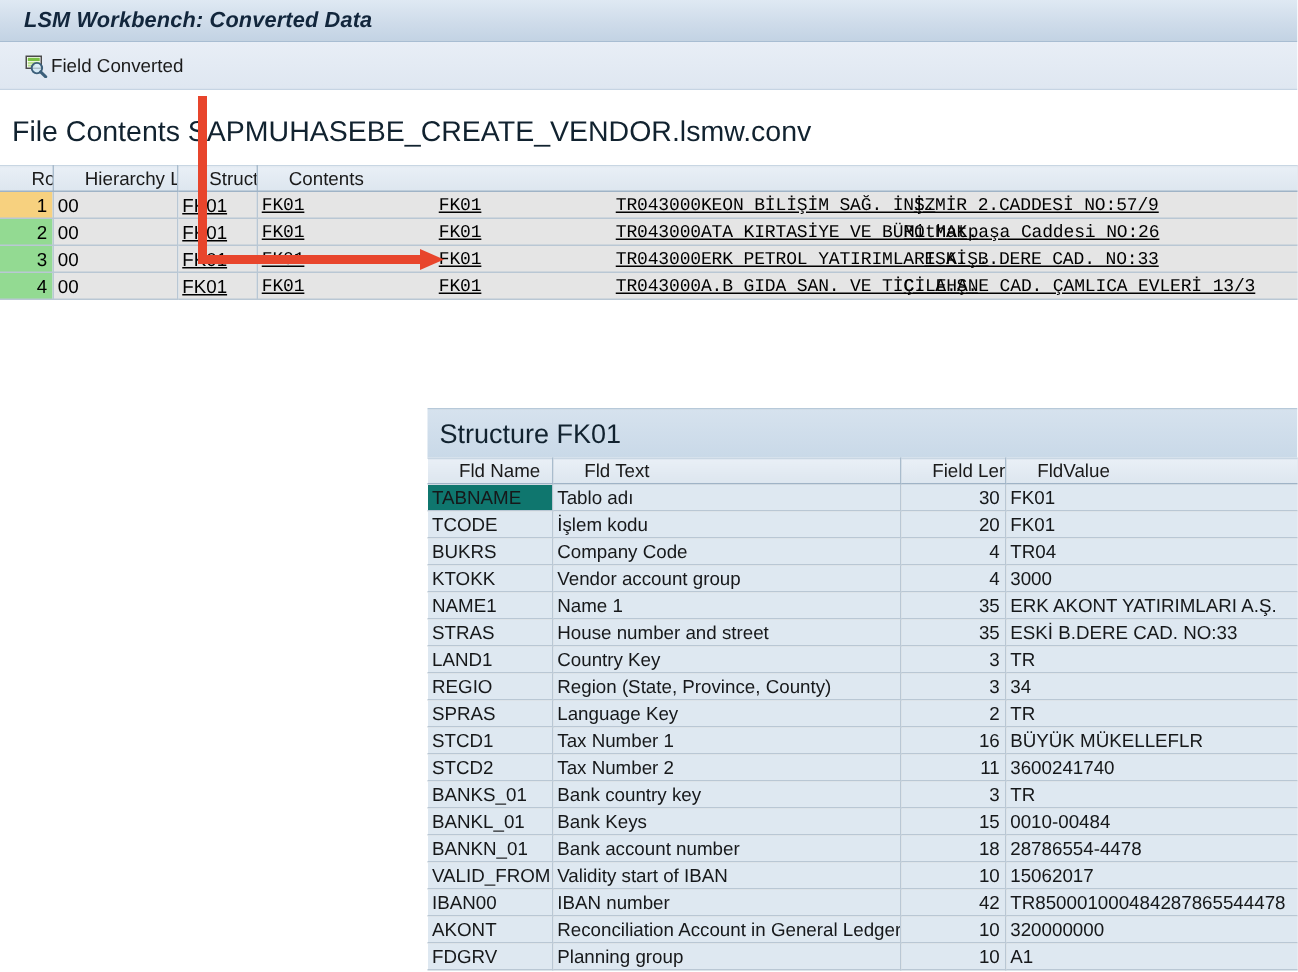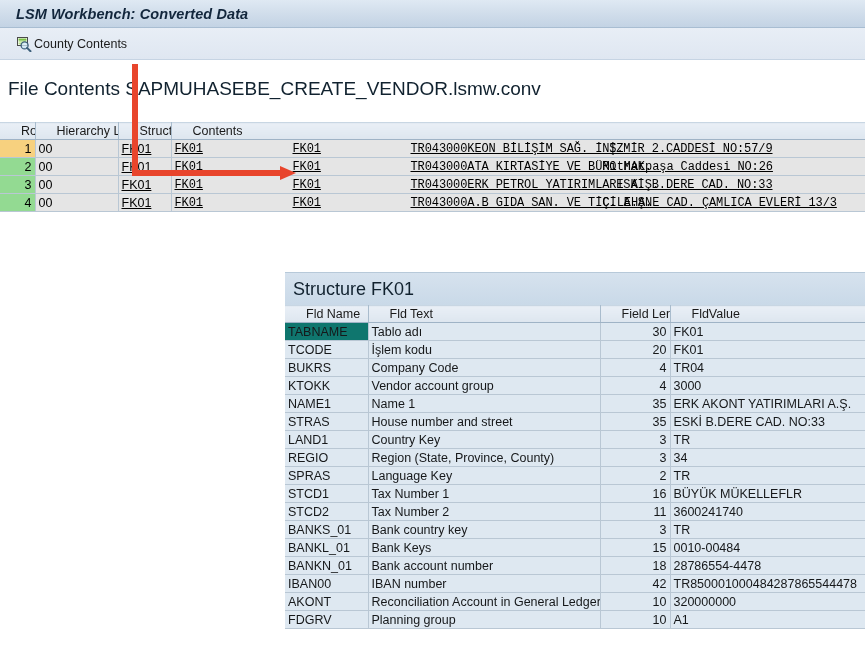--- a/index.html
+++ b/index.html
@@ -57,21 +57,21 @@
 
   
   #file-contents-section {
     position: absolute;
     left: 0; top: 18px;
     width: 865px;
   }
   #file-contents-heading {
     font-size: 19px;
     color: #11222f;
-    padding: 0 0 22px 8px;
+    padding: 0 0 10px 8px;
     white-space: nowrap;
   }
 
   table.grid {
     border-collapse: collapse;
     table-layout: fixed;
     font-size: 12.5px;
     color: #000;
   }
   table.grid th {
@@ -162,21 +162,21 @@
     <span class="tb-icon">
       <svg viewBox="0 0 16 16" width="16" height="16" xmlns="http://www.w3.org/2000/svg">
         <rect x="1.5" y="1.5" width="10" height="8" fill="#ffffff" stroke="#4a4a4a" stroke-width="1"></rect>
         <rect x="2.5" y="2.5" width="8" height="2.2" fill="#7ac043"></rect>
         <rect x="2.5" y="5.2" width="8" height="1.4" fill="#b9e08c"></rect>
         <rect x="2.5" y="7" width="5" height="1.4" fill="#b9e08c"></rect>
         <circle cx="8.6" cy="9.4" r="3.5" fill="#cfe8f5" fill-opacity="0.75" stroke="#3c5f7a" stroke-width="1.3"></circle>
         <line x1="11.1" y1="11.9" x2="14.5" y2="15.2" stroke="#3c5f7a" stroke-width="2" stroke-linecap="round"></line>
       </svg>
     </span>
-    <span>County Contents</span>
+    <span>Field Converted</span>
   </div>
 </div>
 
 <div id="page-body">
 
   <div id="file-contents-section">
     <div id="file-contents-heading">File Contents SAPMUHASEBE_CREATE_VENDOR.lsmw.conv</div>
 
     <table class="grid" id="converted-data-table">
       <colgroup>
@@ -321,20 +321,26 @@
           <td class="len">15</td>
           <td>0010-00484</td>
         </tr>
         <tr>
           <td class="fld-name">BANKN_01</td>
           <td>Bank account number</td>
           <td class="len">18</td>
           <td>28786554-4478</td>
         </tr>
         <tr>
+          <td class="fld-name">VALID_FROM</td>
+          <td>Validity start of IBAN</td>
+          <td class="len">10</td>
+          <td>15062017</td>
+        </tr>
+        <tr>
           <td class="fld-name">IBAN00</td>
           <td>IBAN number</td>
           <td class="len">42</td>
           <td>TR850001000484287865544478</td>
         </tr>
         <tr>
           <td class="fld-name">AKONT</td>
           <td>Reconciliation Account in General Ledger</td>
           <td class="len">10</td>
           <td>320000000</td>

